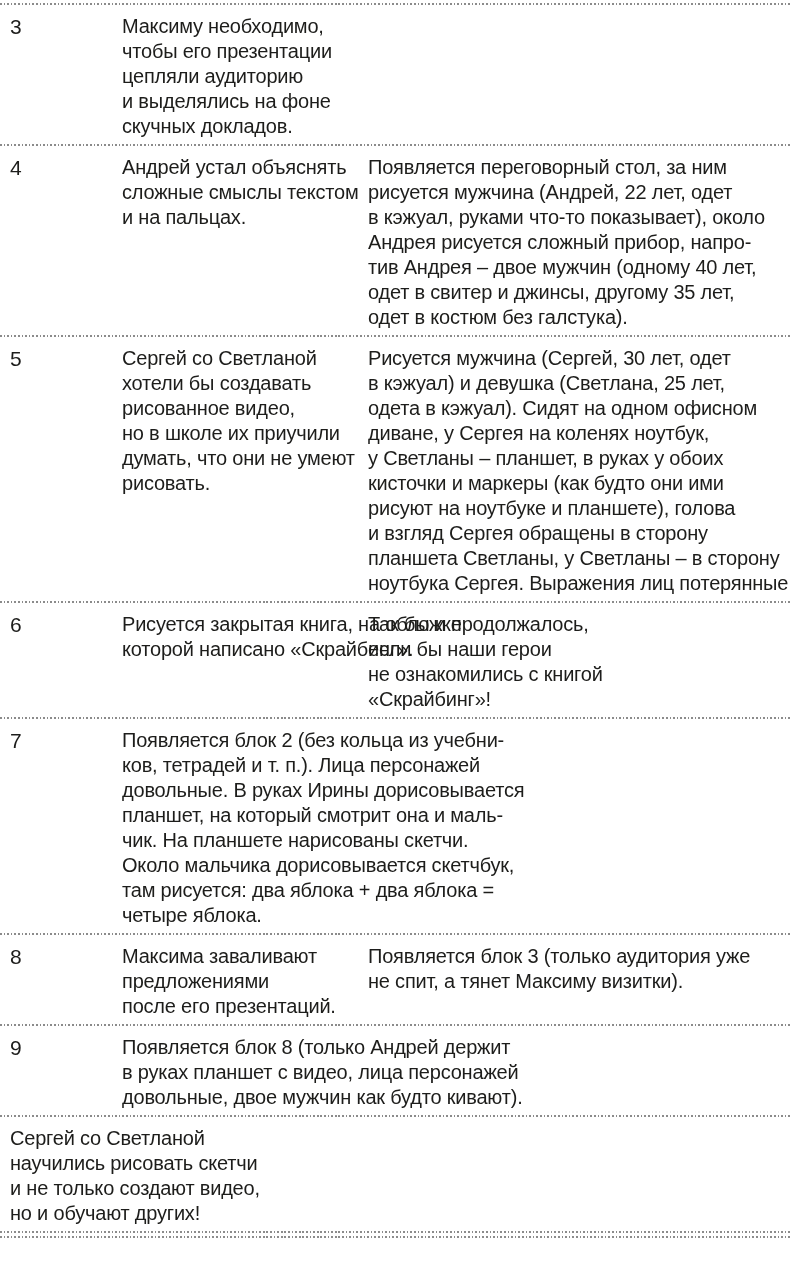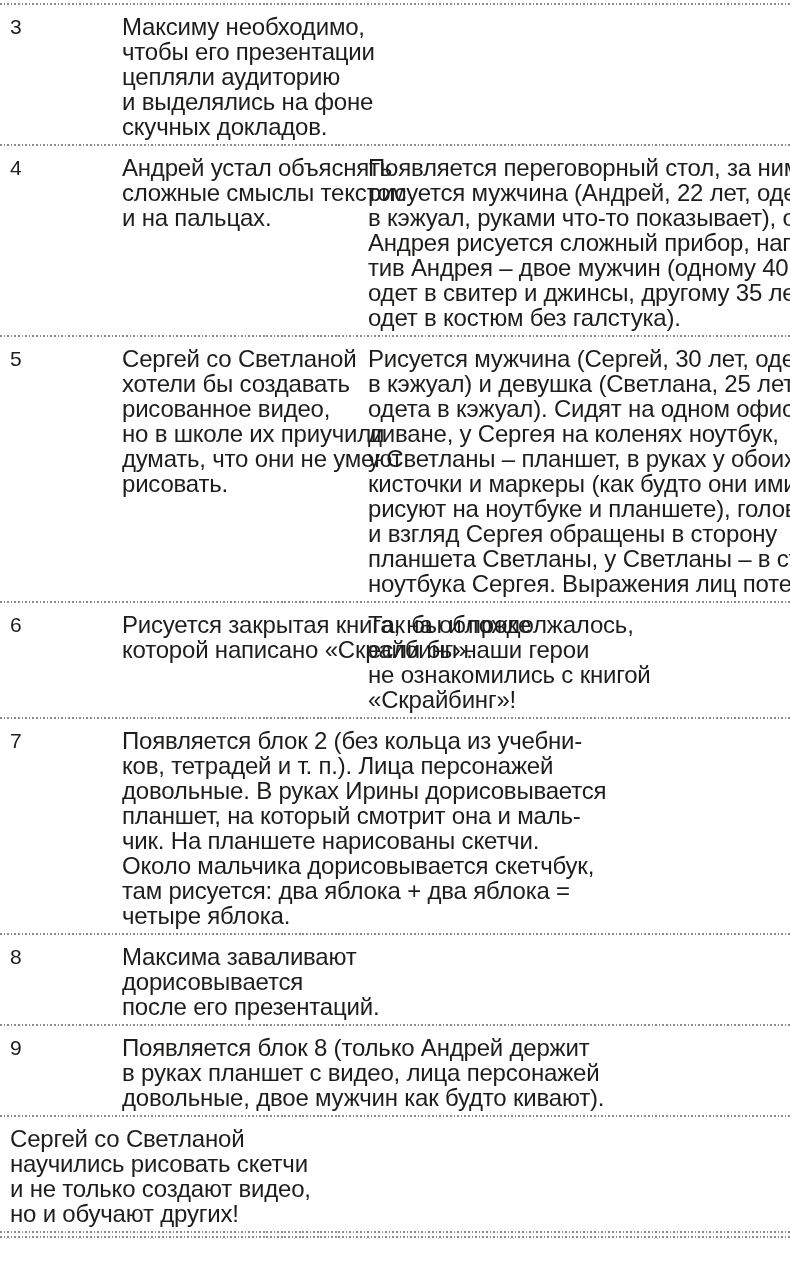--- a/index.html
+++ b/index.html
@@ -22,21 +22,21 @@
     background-image: repeating-linear-gradient(90deg, #8b8b8b 0 1.7px, transparent 1.7px 3.6px);
   }
   .rule-double .rline + .rline { margin-top: 3px; }
   .row {
     display: grid;
     grid-template-columns: 112px 246px 1fr;
     padding: 9px 6px 5px 10px;
     box-sizing: border-box;
   }
   .cell {
-    font-size: 24px;
+    font-size: 20px;
     line-height: 25px;
     letter-spacing: -0.2px;
     white-space: pre;
     min-width: 0;
   }
   .num {
     font-size: 21px;
     letter-spacing: 0;
   }
 </style>
@@ -113,22 +113,24 @@
 чик. На планшете нарисованы скетчи.
 Около мальчика дорисовывается скетчбук,
 там рисуется: два яблока + два яблока =
 четыре яблока.</div>
   </section>
   <div class="rule"></div>
 
   <section class="row">
     <div class="cell num">8</div>
     <div class="cell goal">Максима заваливают
-дорисовывается
+предложениями
 после его презентаций.</div>
+    <div class="cell visual">Появляется блок 3 (только аудитория уже
+не спит, а тянет Максиму визитки).</div>
   </section>
   <div class="rule"></div>
 
   <section class="row">
     <div class="cell num">9</div>
     <div class="cell visual">Появляется блок 8 (только Андрей держит
 в руках планшет с видео, лица персонажей
 довольные, двое мужчин как будто кивают).</div>
   </section>
   <div class="rule"></div>

